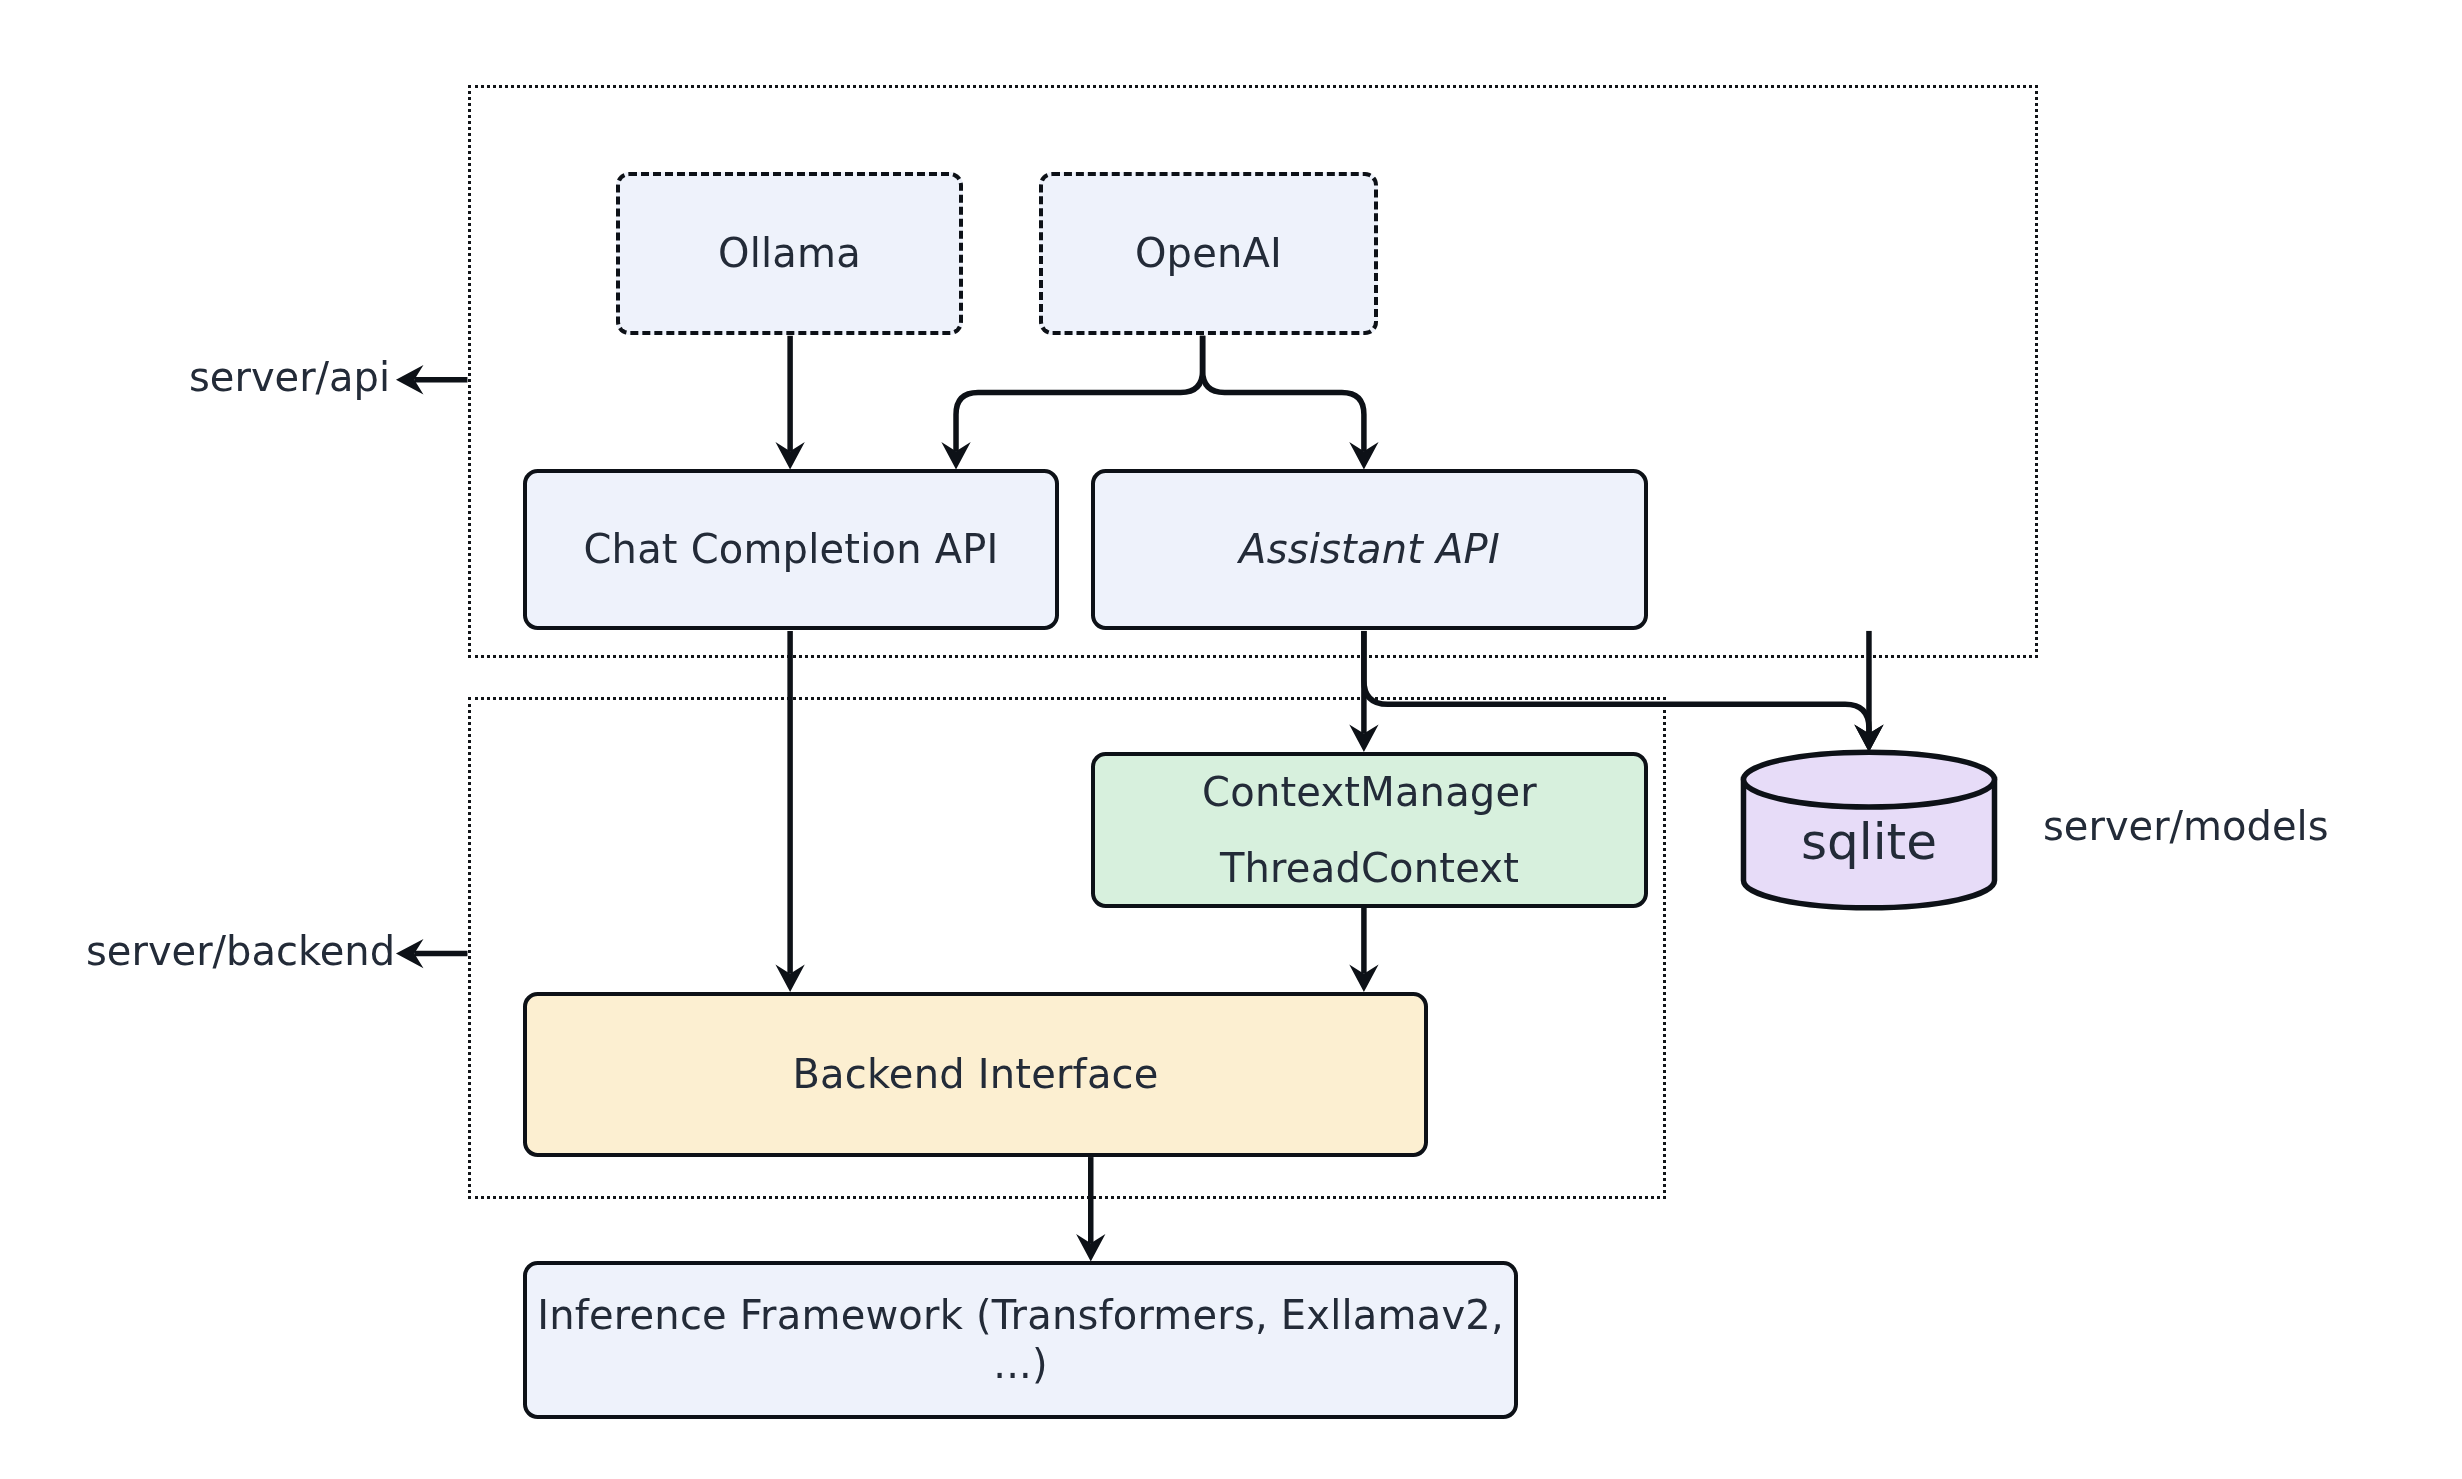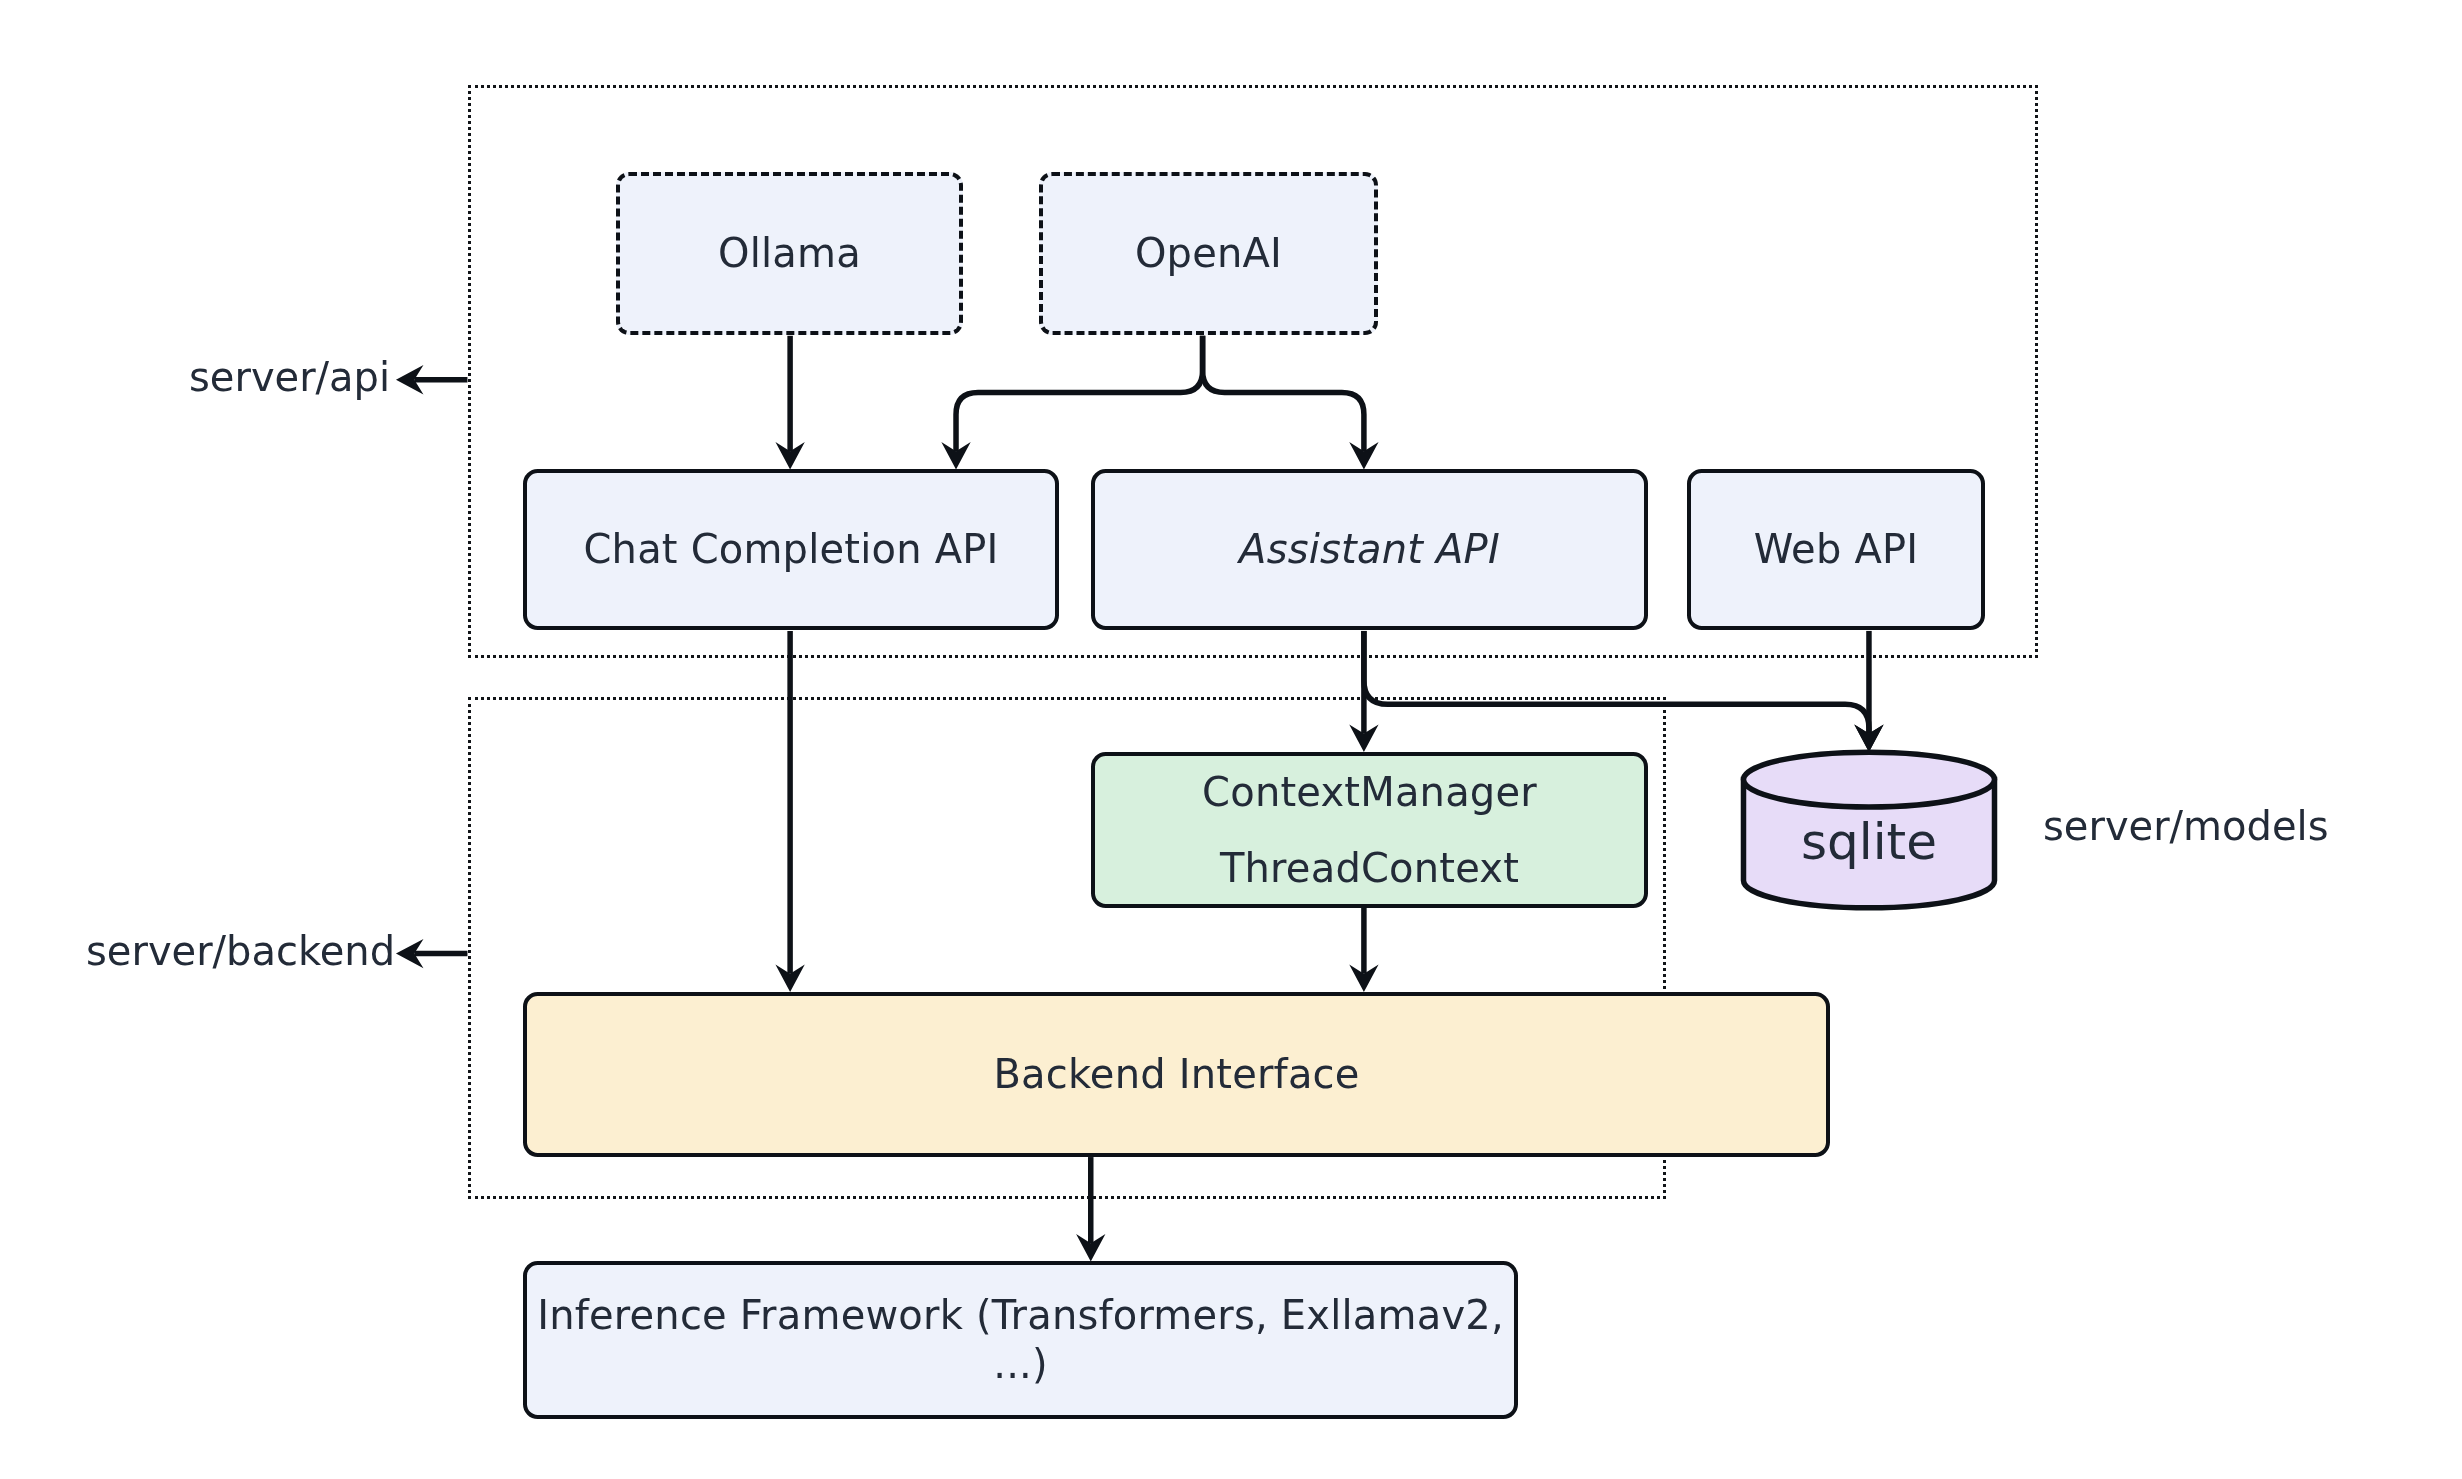--- a/index.html
+++ b/index.html
@@ -136,38 +136,35 @@
   </div>
 
   <div class="node" style="left:523px;top:469px;width:536px;height:161px;">
     <span>Chat Completion API</span>
   </div>
 
   <div class="node" style="left:1091px;top:469px;width:557px;height:161px;font-style:italic;">
     <span>Assistant API</span>
   </div>
 
-  <div class="node" style="left:1687px;top:469px;width:298px;height:161px;">
-    <span>Web API</span>
-  </div>
 
   <div class="node green" style="left:1091px;top:752px;width:557px;height:156px;flex-direction:column;gap:27px;">
     <span>ContextManager</span>
     <span>ThreadContext</span>
   </div>
 
   <div class="cyl" style="left:1738px;top:752px;width:262px;height:156px;">
     <svg width="262" height="156" viewBox="0 0 286 170" style="display:block;overflow:visible;">
       <path d="M6,30 L6,140 A137,30 0 0 0 280,140 L280,30 Z" fill="#e7dcf8" stroke="#0d1117" stroke-width="6"></path>
       <ellipse cx="143" cy="30" rx="137" ry="30" fill="#e7dcf8" stroke="#0d1117" stroke-width="6"></ellipse>
     </svg>
     <div class="label">sqlite</div>
   </div>
 
-  <div class="node cream" style="left:523px;top:992px;width:1307px;height:165px;text-align:right;">
+  <div class="node cream" style="left:523px;top:992px;width:905px;height:165px;text-align:right;">
     <span>Backend Interface</span>
   </div>
 
   <div class="node" style="left:523px;top:1261px;width:995px;height:158px;">
     <span>Inference Framework (Transformers, Exllamav2, ...)</span>
   </div>
 
   <div class="tlabel" style="left:189px;top:354px;">server/api</div>
 
   <div class="tlabel" style="left:86px;top:928px;">server/backend</div>

